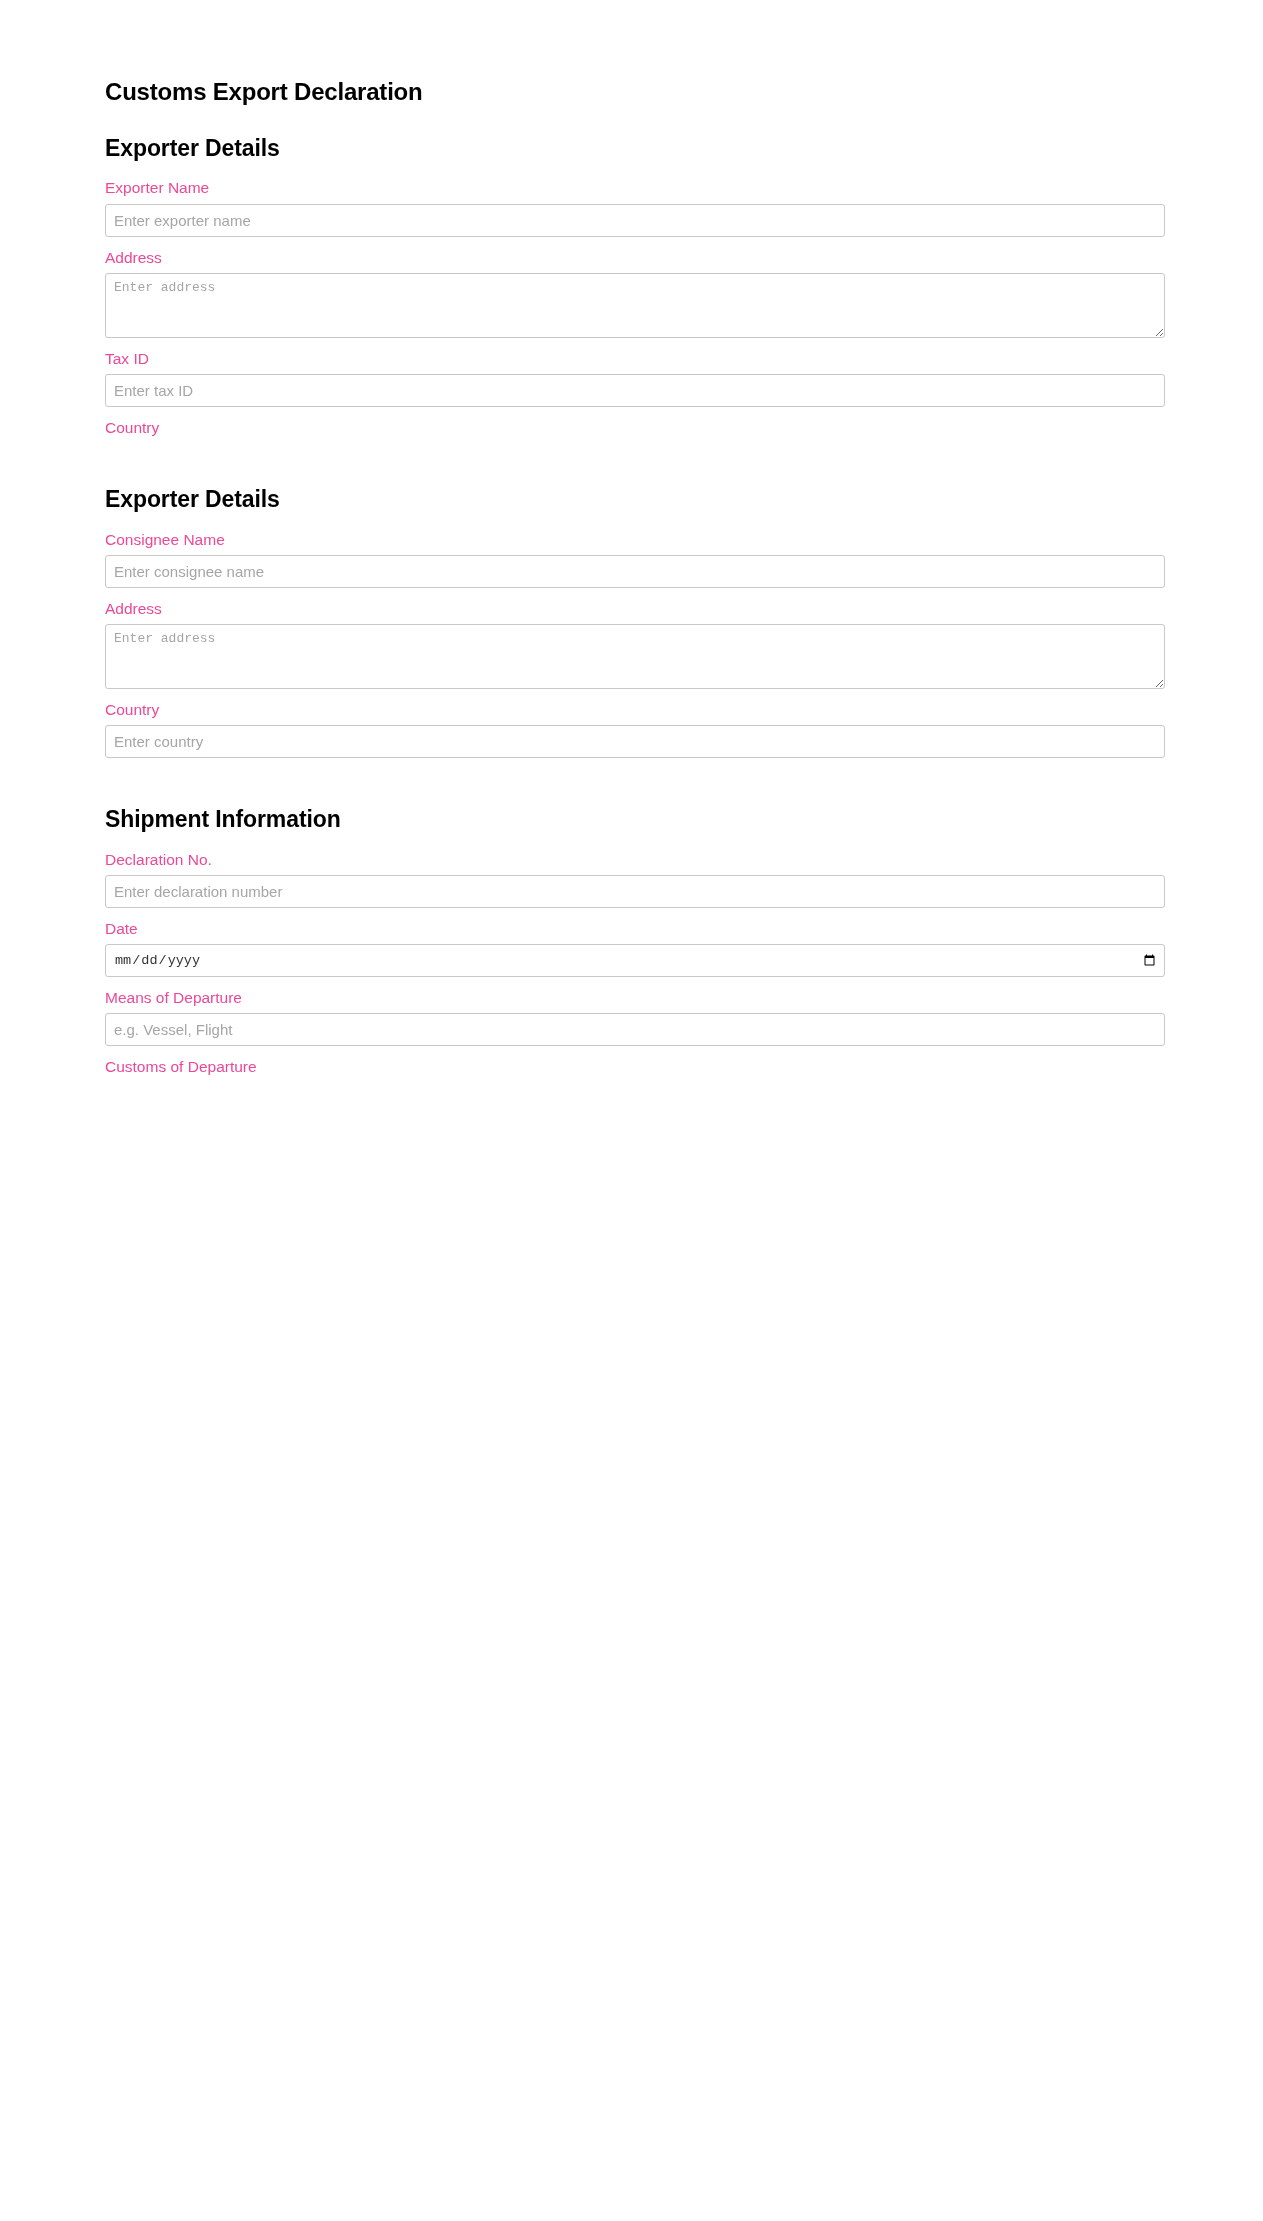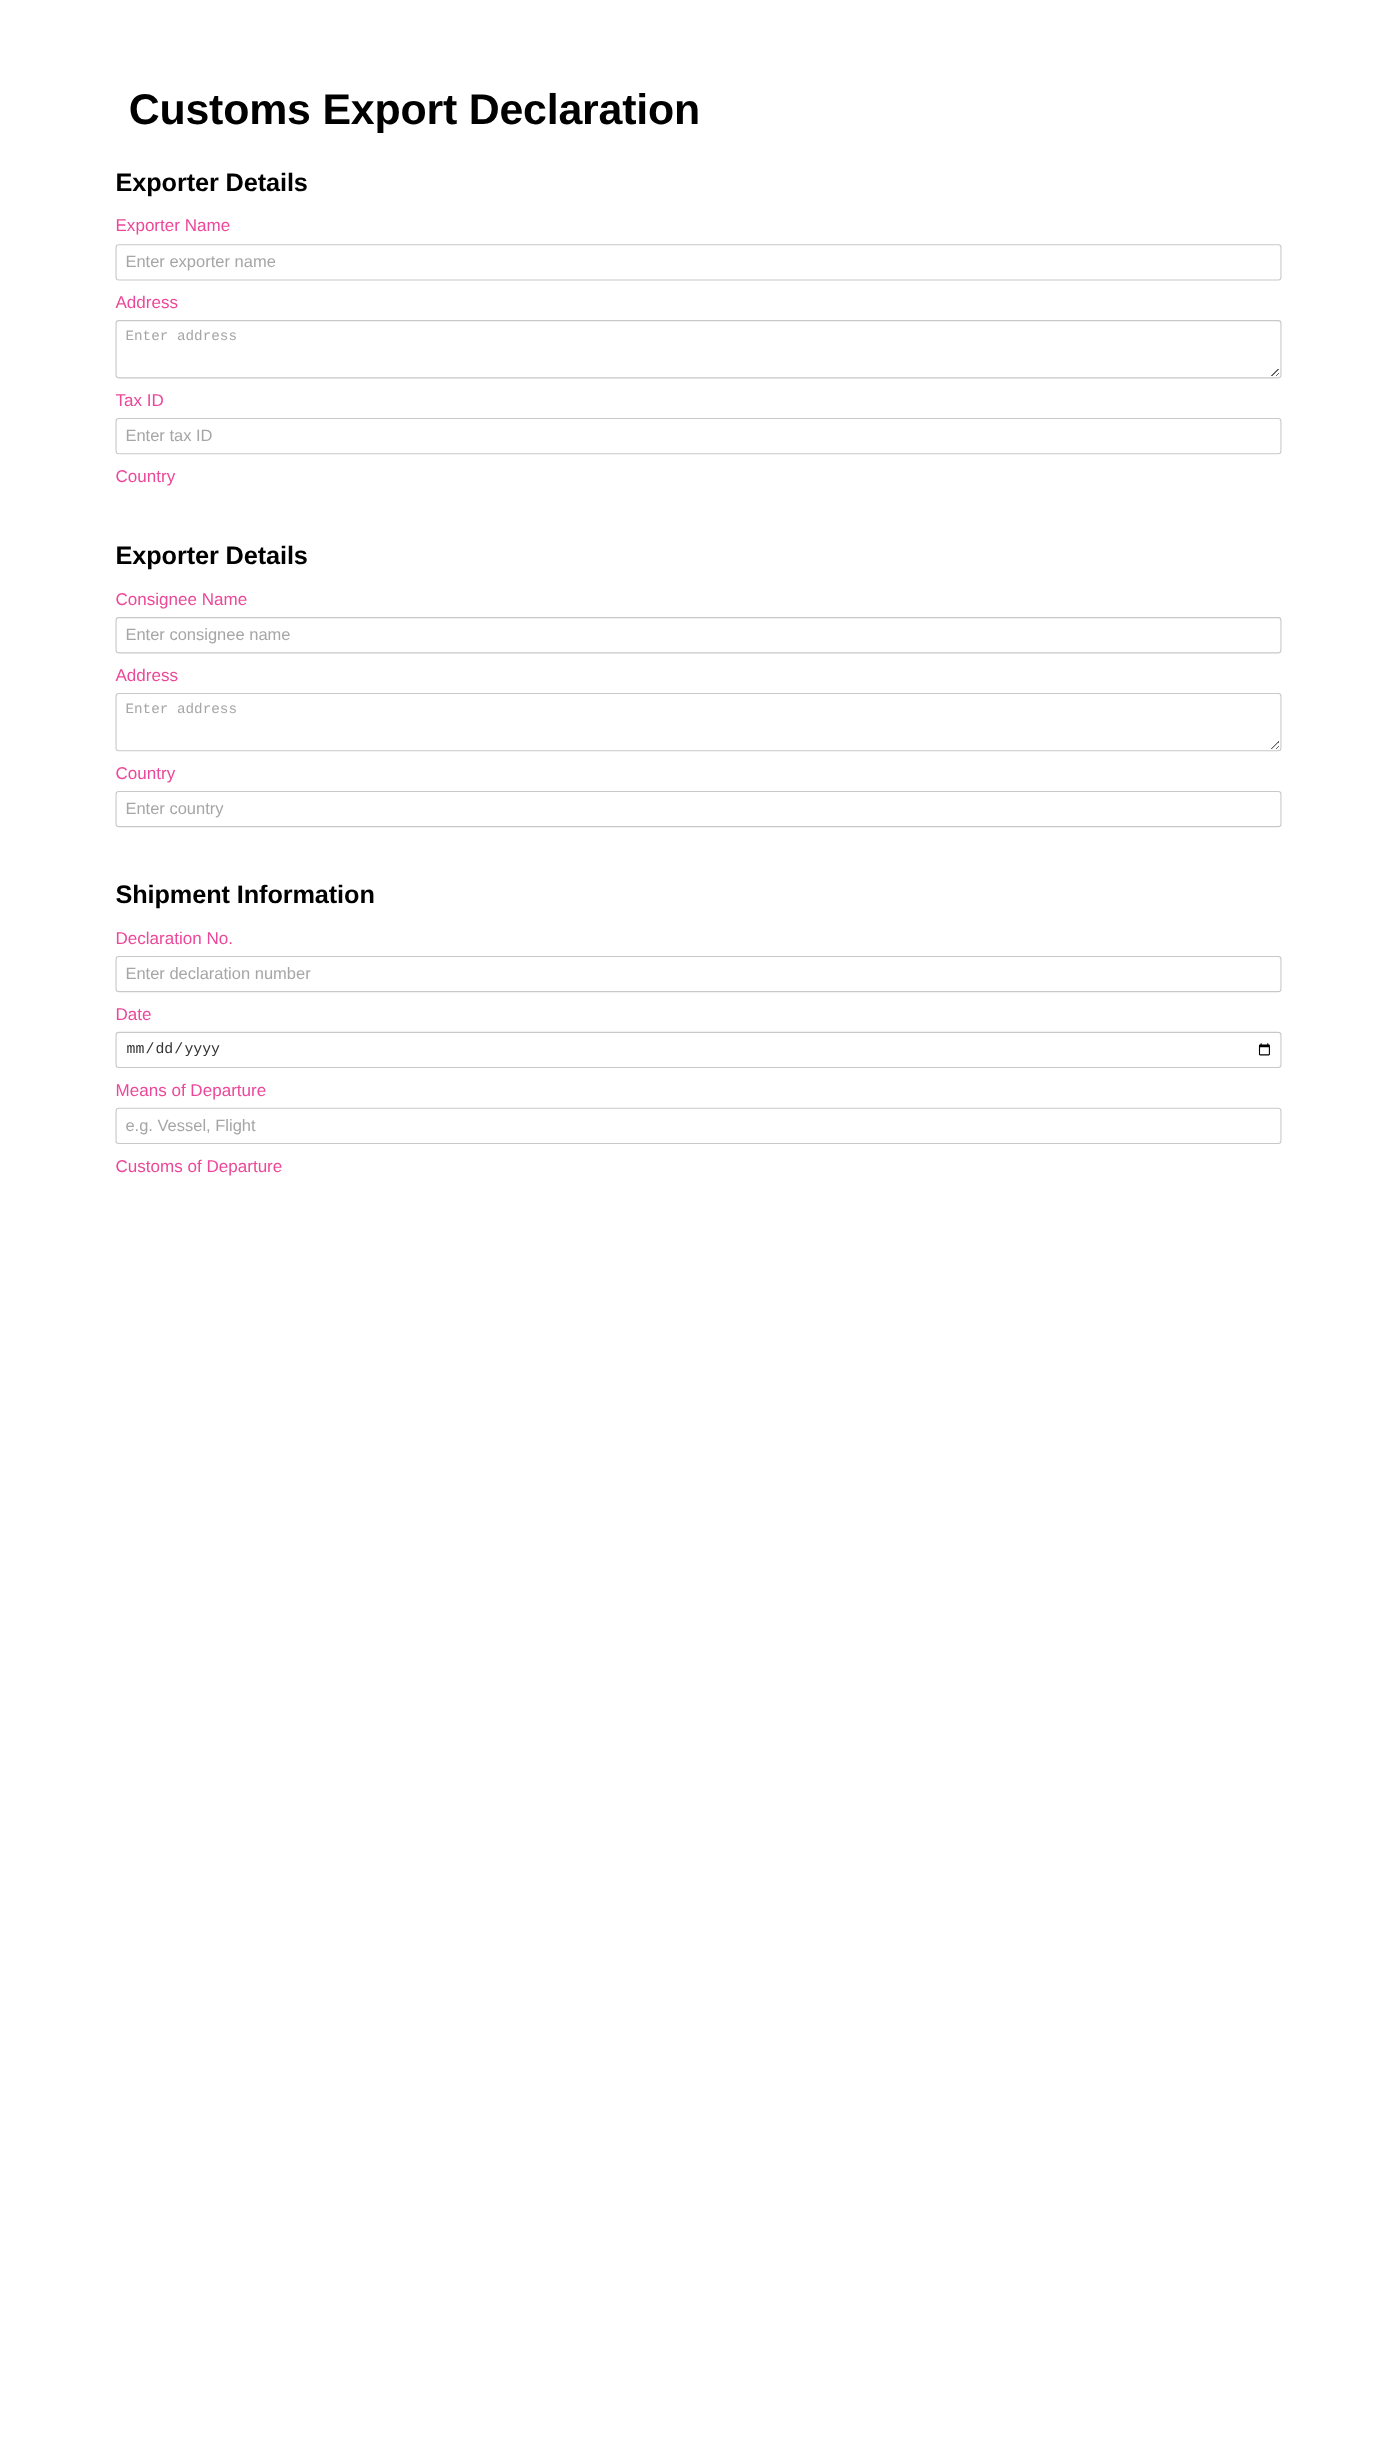--- a/index.html
+++ b/index.html
@@ -15,24 +15,24 @@
   }
   .page {
     box-sizing: border-box;
     padding: 78px 0 0 0;
   }
   .form-wrap {
     width: 1060px;
     margin-left: 105px;
   }
   h1.page-title {
-    font-size: 39px;
+    font-size: 24px;
     line-height: 1.2;
     font-weight: bold;
-    margin: 0 0 28px 12px;
+    margin: 0 0 28px 0;
     letter-spacing: -0.2px;
   }
   h2.section-title {
     font-size: 23px;
     line-height: 1.2;
     font-weight: bold;
     margin: 0 0 16px 0;
     letter-spacing: -0.1px;
   }
   .section {
@@ -63,21 +63,21 @@
     background: #ffffff;
     border: 1px solid #c8c8c8;
     border-radius: 3px;
     outline: none;
   }
   .input-control::placeholder {
     color: #a6a6a6;
     opacity: 1;
   }
   textarea.input-control {
-    height: 53px;
+    height: 65px;
     resize: vertical;
     font-family: Liberation Mono, monospace;
     font-size: 13px;
     padding-top: 6px;
   }
   textarea.input-control::placeholder {
     color: #a6a6a6;
     font-family: "Liberation Mono", monospace;
     font-size: 13px;
   }

